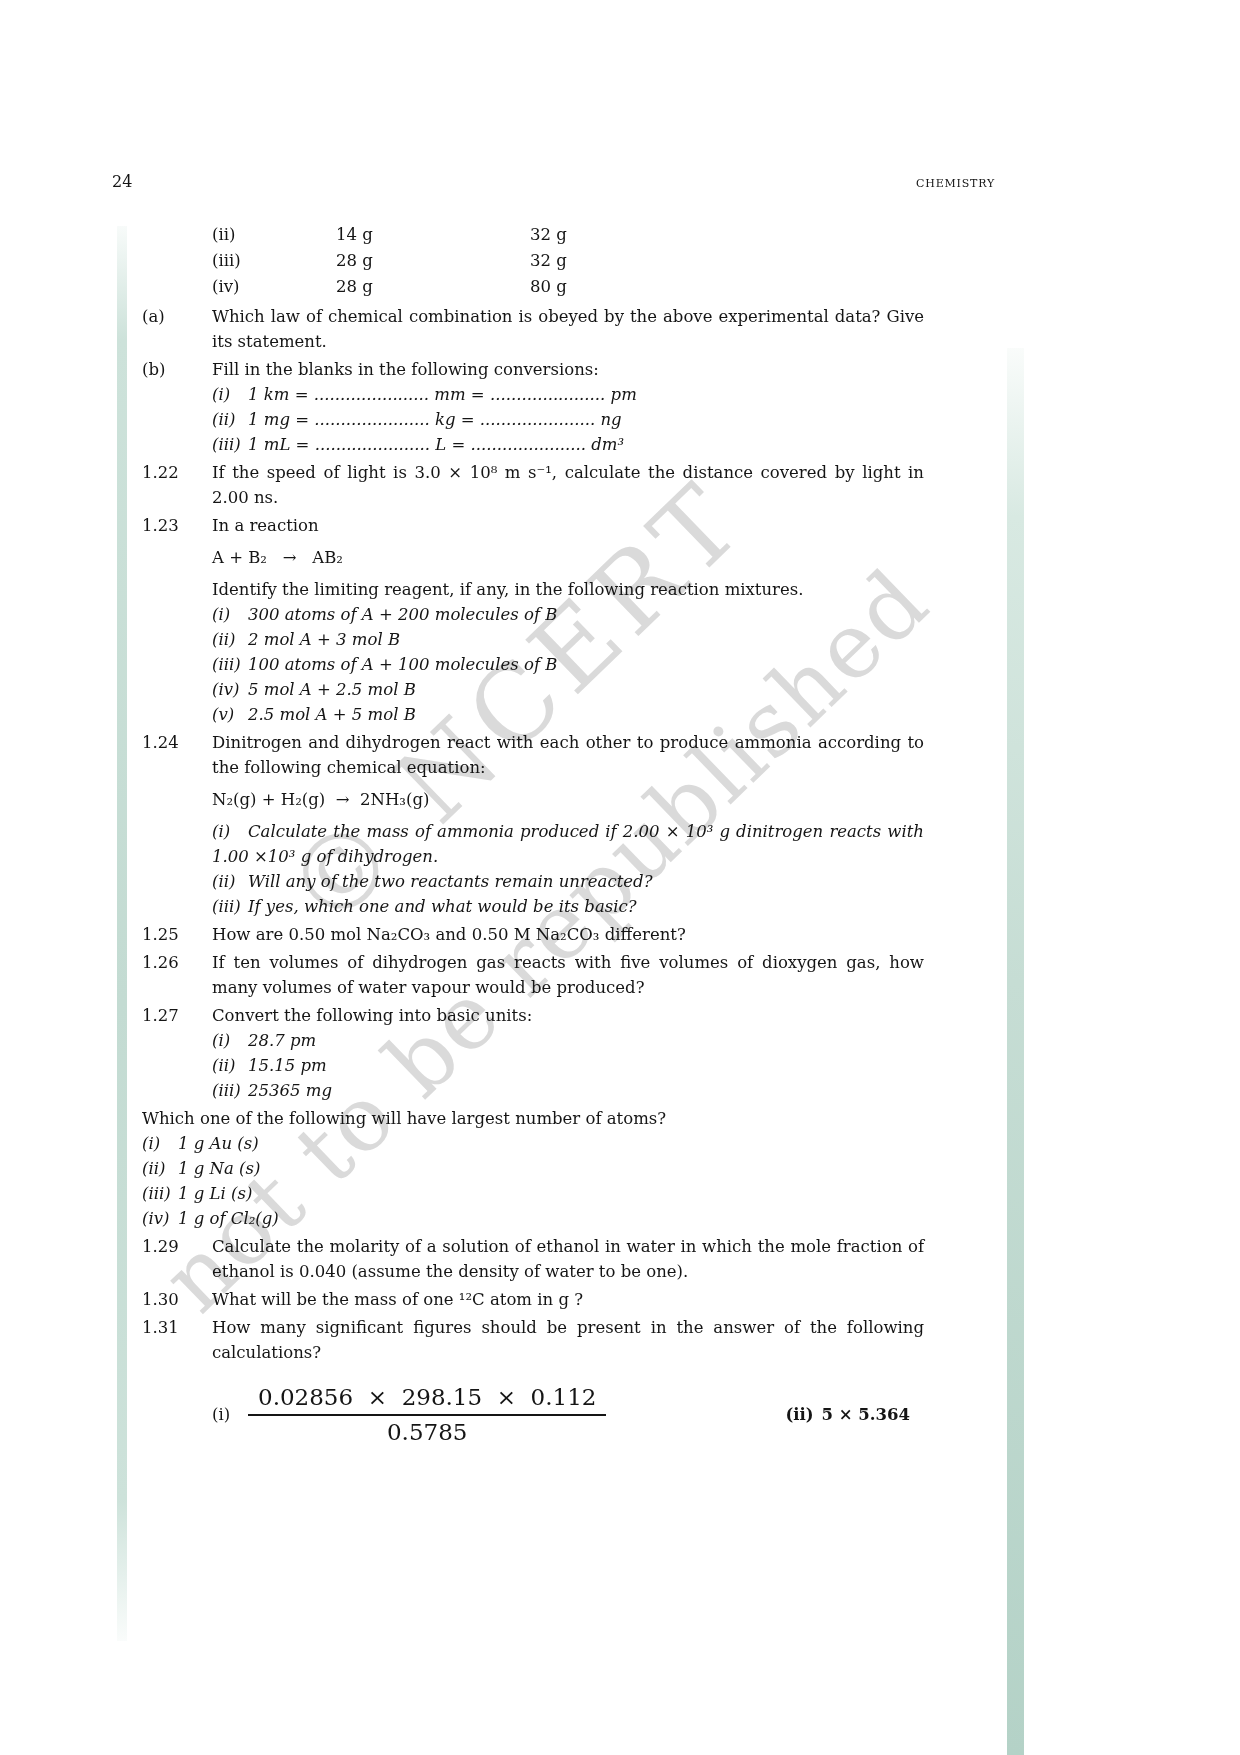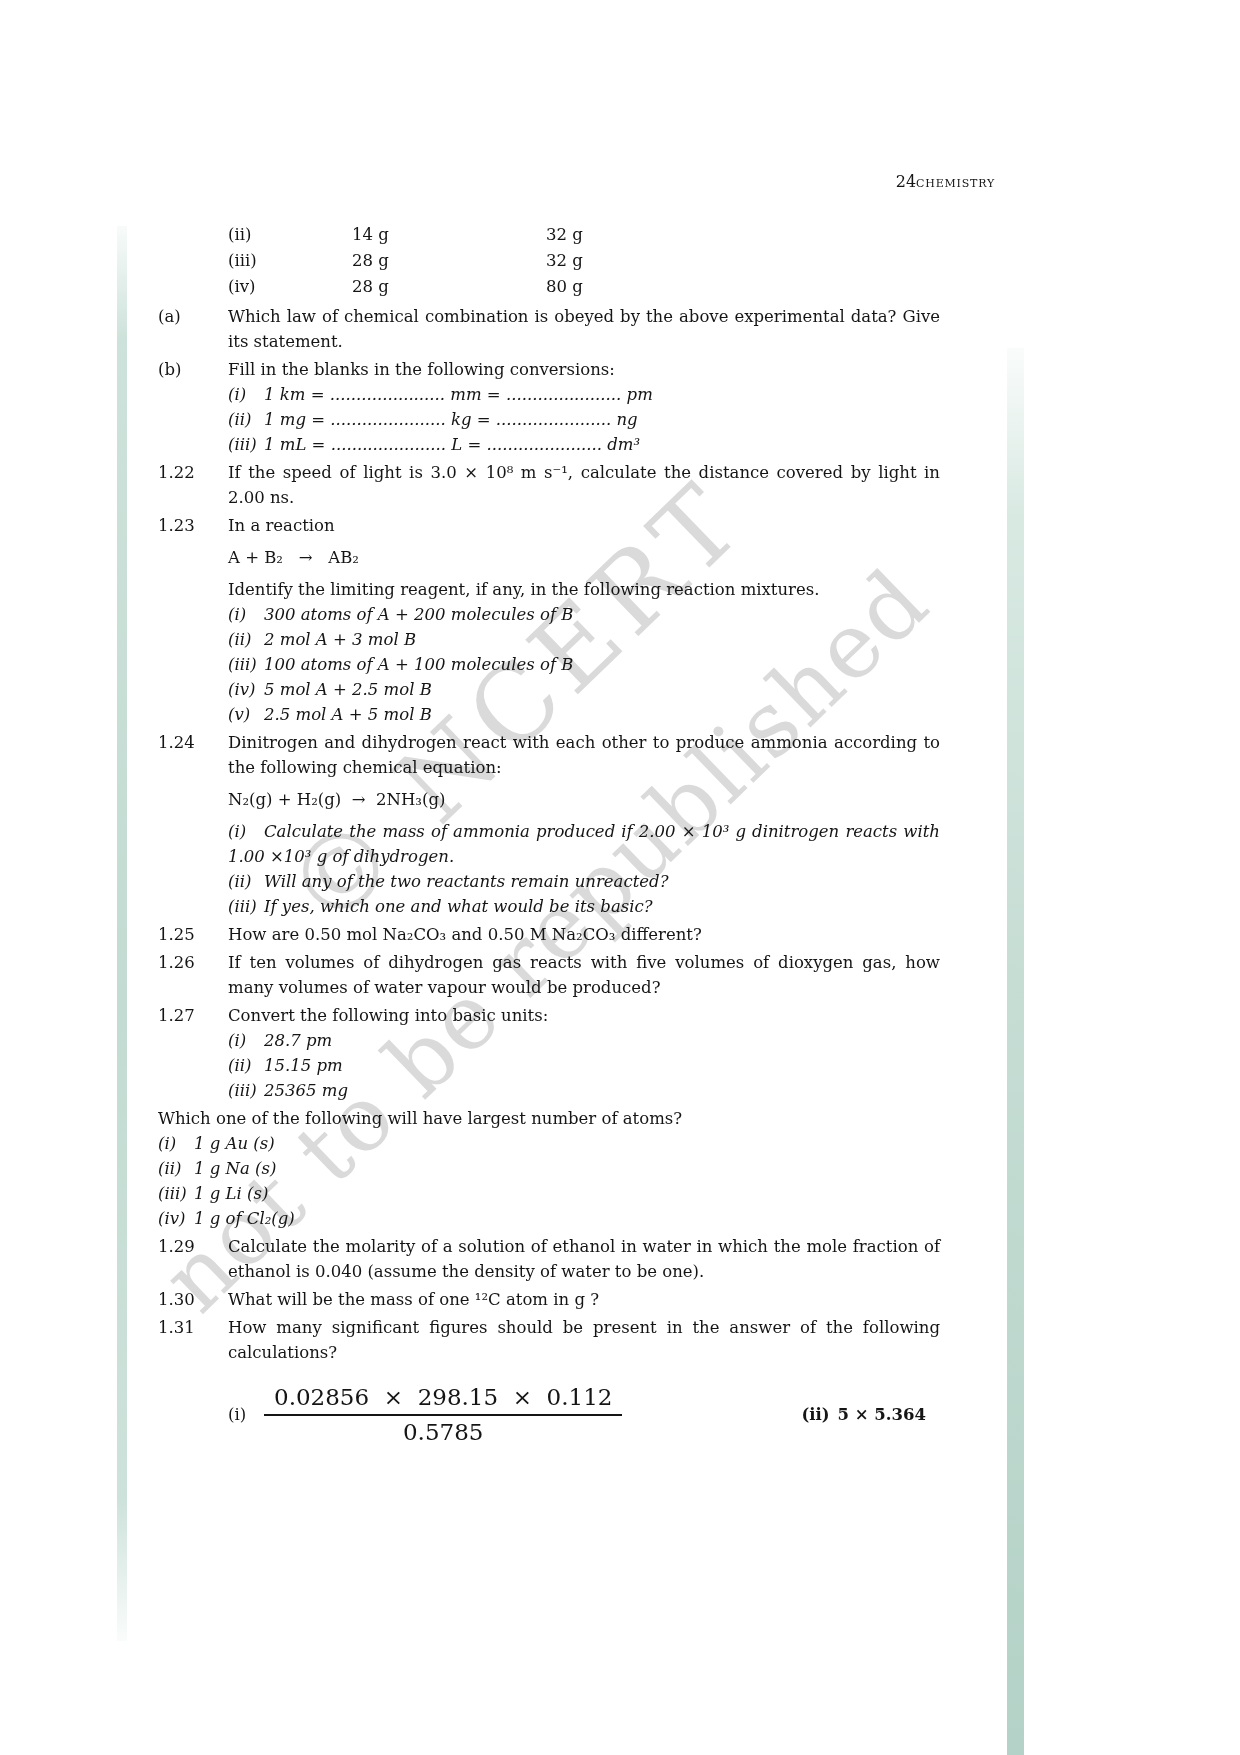--- a/index.html
+++ b/index.html
@@ -34,27 +34,27 @@
       rgba(205,226,218,0.15) 0%, #cde2da 8%, #c3dbd2 55%, #cde2da 90%, rgba(205,226,218,0.1) 100%);
   }
   .right-strip {
     position: absolute; left: 1007px; top: 348px; width: 17px; height: 1407px; z-index: 0;
     background: linear-gradient(to bottom,
       rgba(227,239,233,0.2) 0%, #d8e9e2 12%, #c6ddd4 45%, #b4d2c7 100%);
   }
 
   .header {
     position: absolute; top: 172px; left: 112px; right: 245px; z-index: 2;
-    display: flex; justify-content: flex-end; align-items: baseline;
+    display: flex; justify-content: space-between; align-items: baseline;
   }
   .page-num { font-size: 16px; }
   .subject { font-size: 11px; letter-spacing: 0.8px; }
 
   .content {
-    position: absolute; top: 222px; left: 158px; width: 782px; z-index: 1;
+    position: absolute; top: 222px; left: 142px; width: 782px; z-index: 1;
     font-size: 16.5px; line-height: 25px;
   }
   .content p { margin: 0; }
 
   
   .mini-table { margin-left: 70px; margin-bottom: 4px; }
   .trow { display: grid; grid-template-columns: 124px 194px 1fr; line-height: 26px; }
 
   
   .qrow { display: flex; margin-bottom: 3px; }

